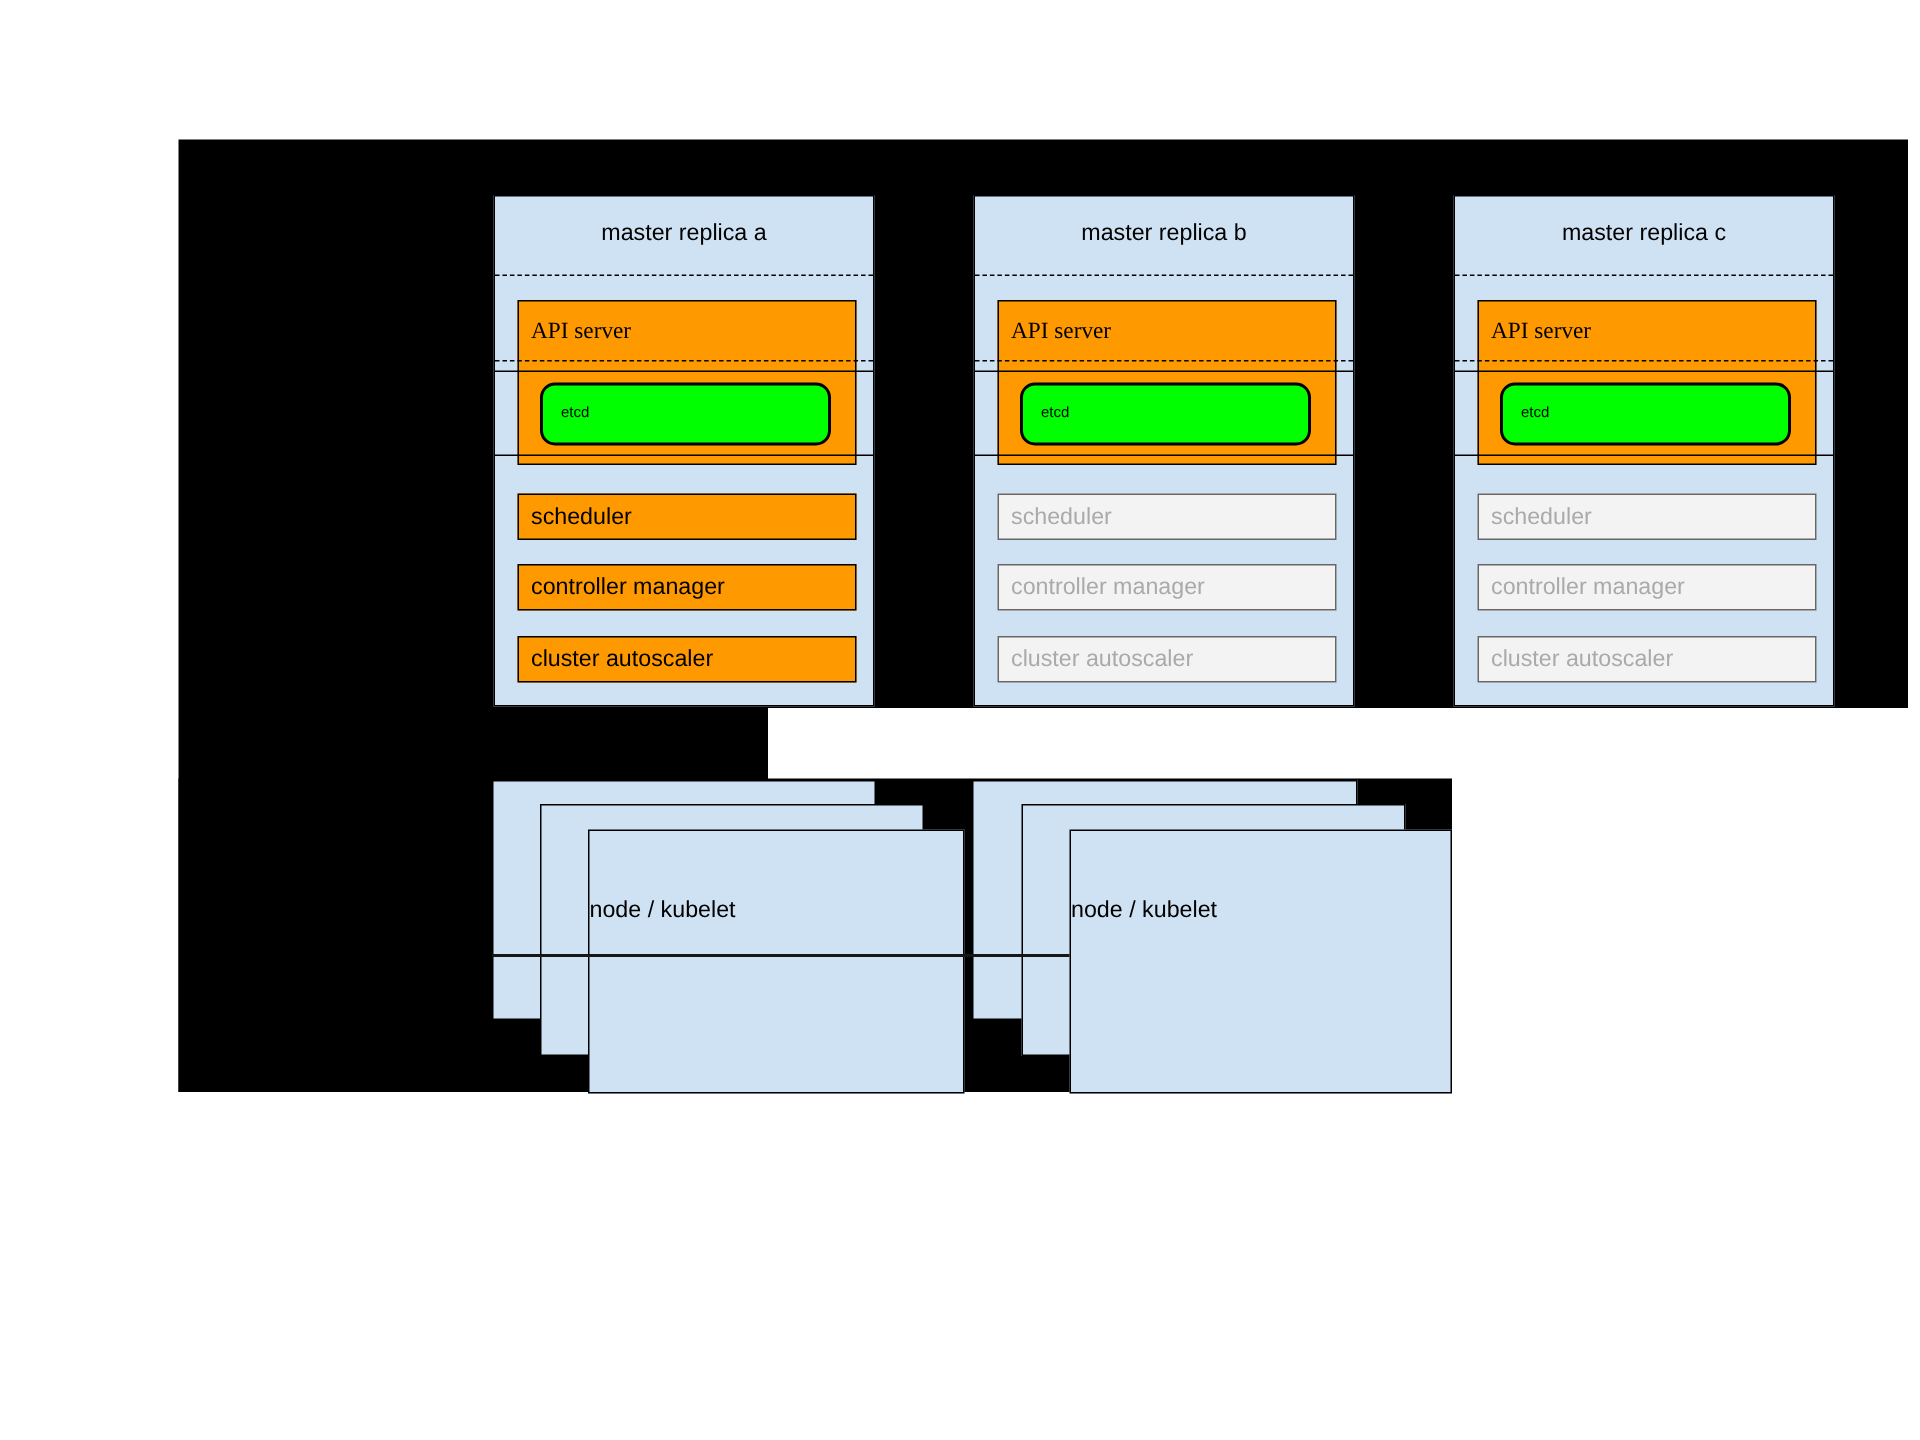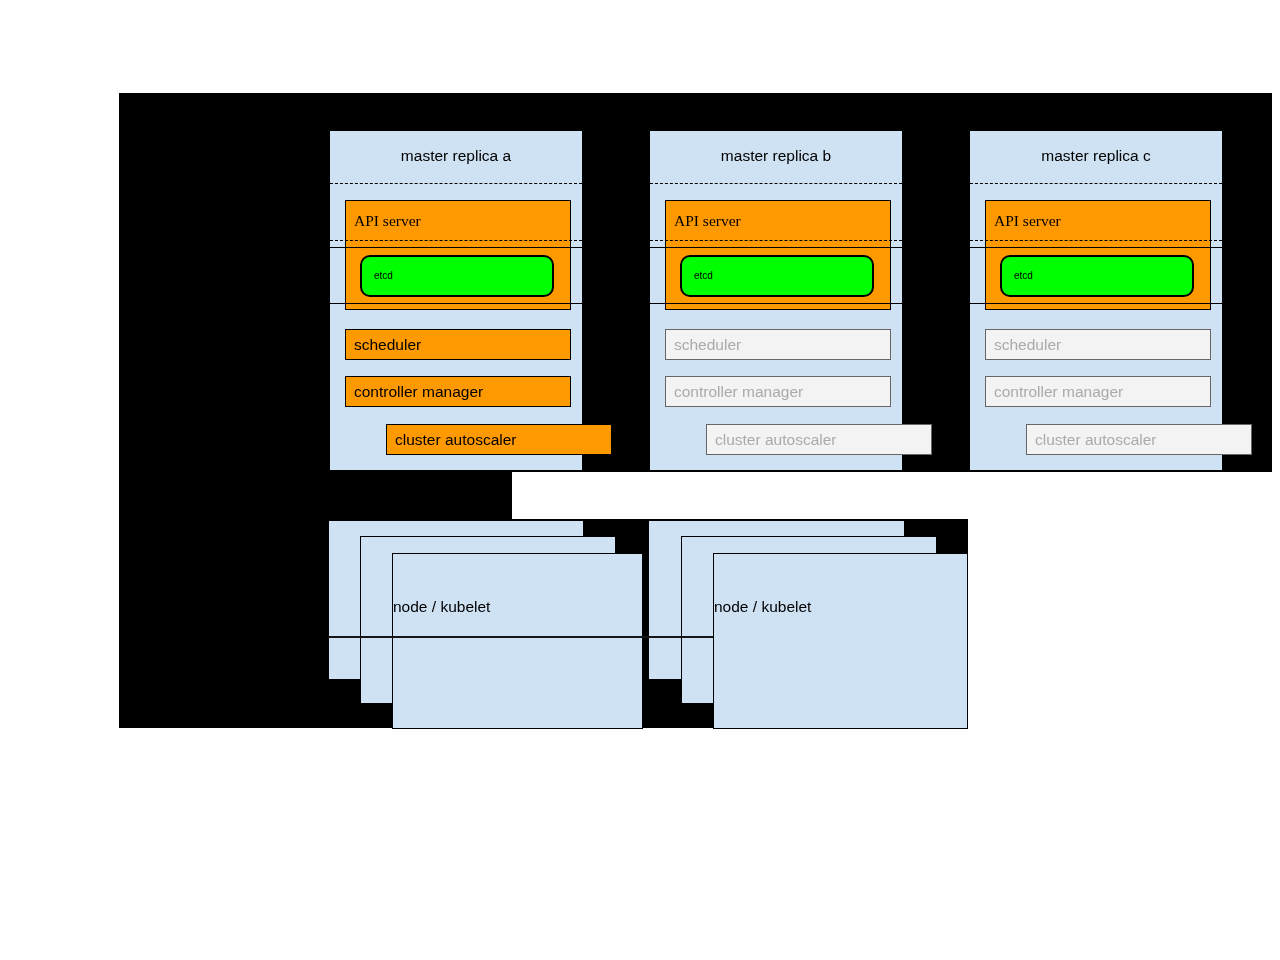--- a/index.html
+++ b/index.html
@@ -37,21 +37,21 @@
     position:absolute;left:14px;top:54px;width:194px;height:42px;box-sizing:border-box;
     background:var(--etcd-green,#00ff00);border:2px solid #000;border-radius:10px;z-index:4;
   }
   .etcd-label{position:absolute;left:12px;top:0;line-height:38px;font-size:10px;white-space:nowrap;}
 
   .comp{
     position:absolute;left:15px;width:226px;height:31px;box-sizing:border-box;
     font-size:15.5px;white-space:nowrap;z-index:2;text-align:center;
   }
   .comp span{position:absolute;left:8px;top:50%;transform:translateY(-50%);}
-  .comp.c1{top:198px;} .comp.c2{top:245px;} .comp.c3{top:293px;margin-left:41px;}
+  .comp.c1{top:198px;} .comp.c2{top:245px;} .comp.c3{top:293px;}
   .comp.active{background:var(--active-orange,#ff9900);border:1.5px solid #000;color:#000;}
   .comp.inactive{background:var(--inactive-fill,#f3f3f3);border:1px solid var(--inactive-border,#666);color:var(--inactive-text,#aaaaaa);}
 
   
   .nbox{
     position:absolute;box-sizing:border-box;background:var(--box-blue,#cfe2f3);
     border:1.5px solid #000;
   }
   .g1b{left:328px;top:520px;width:256px;height:160px;}
   .g1m{left:360px;top:536px;width:256px;height:168px;}

